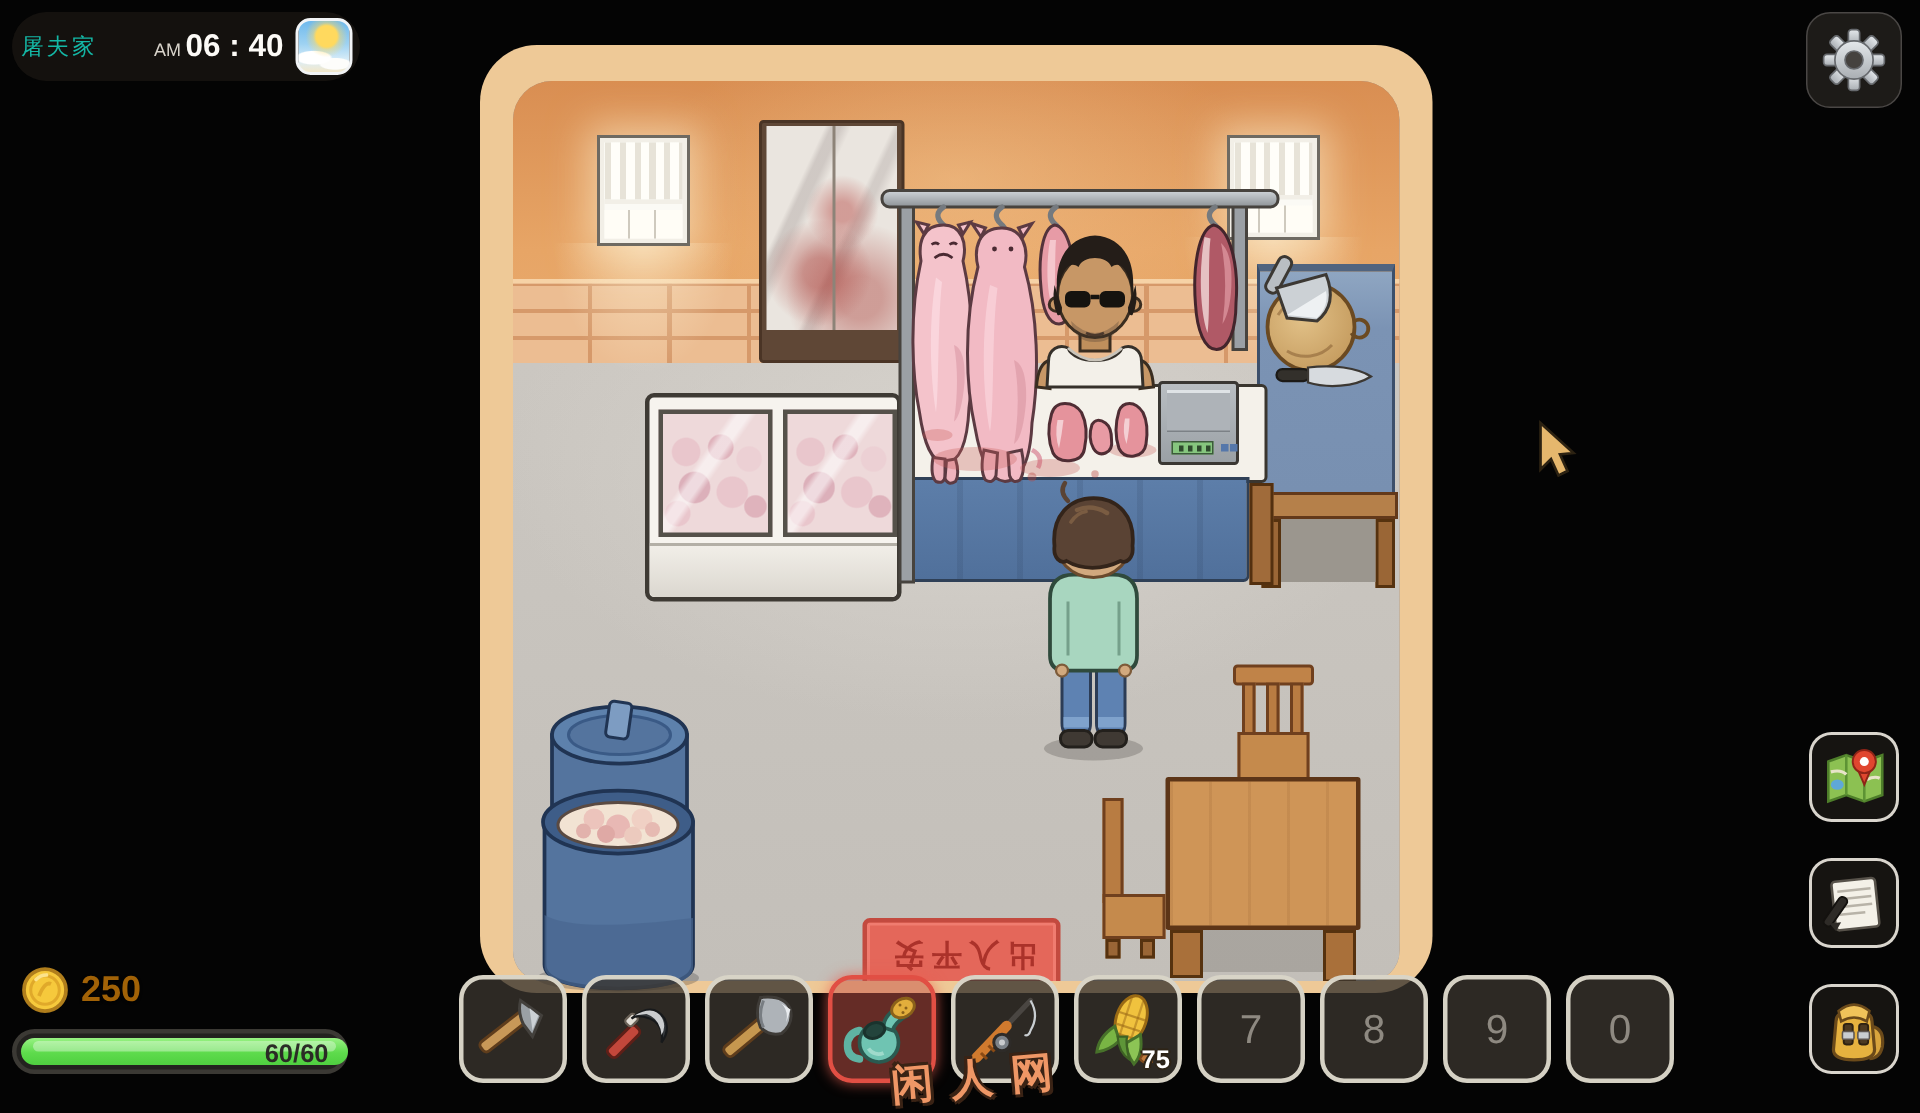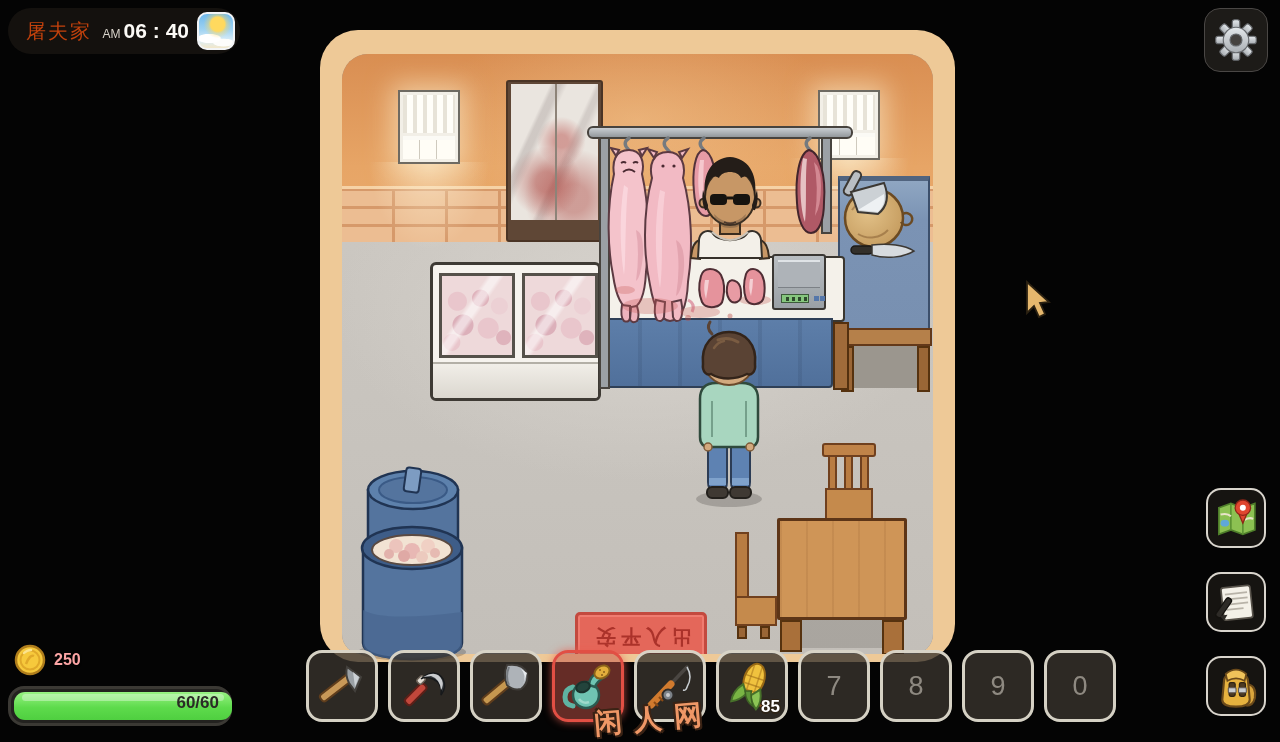--- a/index.html
+++ b/index.html
@@ -116,40 +116,40 @@
           background:#e4675a; border:3px solid #c34a3f; border-radius:5px;
           box-shadow: inset 0 0 0 2px rgba(255,150,140,.45);
           display:flex; align-items:center; justify-content:center; }
   .doormat span { transform:rotate(180deg); font-size:20px; font-weight:bold; color:#ab322a; letter-spacing:5px; }
   
   .scene-art { position:absolute; left:0; top:0; z-index:5; pointer-events:none; }
   .cursor-layer { position:absolute; left:0; top:0; z-index:20; pointer-events:none; }
   
   .hud-topbar { position:absolute; left:8px; top:8px; width:232px; height:46px; border-radius:23px;
           background:rgba(24,20,17,.84); display:flex; align-items:center; z-index:10; }
-  .loc-label { margin-left:18px; font-size:20px; color:#c2410c; letter-spacing:2px; }
+  .loc-label { margin-left:6px; font-size:15px; color:#14b8a6; letter-spacing:2px; }
   .time-wrap { margin-left:auto; display:flex; align-items:baseline; }
   .meridiem { font-size:12px; color:#d8d3ca; margin-right:3px; }
   .time-value { font-size:21px; font-weight:bold; color:#fcfaf6; }
   .weather { width:38px; height:38px; border-radius:10px; border:2px solid #f2f4f6; margin:0 5px 0 8px;
           background:
             radial-gradient(circle at 55% 30%, #ffd95e 0 7px, rgba(255,217,94,.45) 9px, transparent 14px),
             radial-gradient(ellipse 18px 7px at 30% 72%, #fff 60%, transparent 70%),
             radial-gradient(ellipse 16px 6px at 72% 84%, #fdfdfb 60%, transparent 70%),
             linear-gradient(180deg,#6fb9ec 0%,#9ed2f2 45%,#dceef8 78%,#f2e7c9 100%); }
   .gear-btn { position:absolute; left:1204px; top:8px; width:64px; height:64px; border-radius:16px;
           background:rgba(32,29,26,.92); border:1px solid #4a4745; z-index:10;
           display:flex; align-items:center; justify-content:center; }
   .side-btn { position:absolute; left:1206px; width:60px; height:60px; border-radius:15px;
           background:rgba(26,23,20,.85); border:2px solid rgba(238,234,226,.9); z-index:10;
           display:flex; align-items:center; justify-content:center; }
   .btn-map { top:488px; } .btn-note { top:572px; } .btn-pack { top:656px; }
   .coins { position:absolute; left:14px; top:644px; display:flex; align-items:center; z-index:10; }
-  .coins .val { margin-left:8px; font-size:16px; font-weight:bold; color:#fca5a5; text-shadow:0 1px 2px #000; }
-  .stamina { position:absolute; left:8px; top:686px; width:224px; height:40px; border-radius:16px;
+  .coins .val { margin-left:8px; font-size:24px; font-weight:bold; color:#a16207; text-shadow:0 1px 2px #000; }
+  .stamina { position:absolute; left:8px; top:686px; width:224px; height:30px; border-radius:16px;
           background:#23221f; border:3px solid #3b3934; z-index:10; }
   .stamina-fill { position:absolute; left:3px; top:3px; bottom:3px; width:218px; border-radius:11px;
           background:linear-gradient(180deg,#98f283 0%,#5edb4c 55%,#4fcf40 100%); }
   .stamina-fill::after { content:""; position:absolute; left:8px; right:8px; top:2px; height:7px;
           border-radius:6px; background:rgba(255,255,255,.35); }
   .stamina-text { position:absolute; right:10px; top:4px; font-weight:bold; font-size:17px; color:#2b2b26; }
   
   .hotbar { position:absolute; left:306px; top:650px; display:flex; gap:10px; z-index:12; }
   .slot { width:72px; height:72px; border-radius:16px; border:3px solid rgba(228,223,211,.92);
           background:rgba(58,52,46,.78); position:relative;
@@ -533,21 +533,21 @@
         <g transform="rotate(18 29 29)">
           <ellipse cx="29" cy="22" rx="10" ry="16" fill="#f0c23e" stroke="#9a6a14" stroke-width="2"></ellipse>
           <path d="M20,20 h18 M21,28 h16 M24,34 h11" stroke="rgba(150,100,20,0.55)" stroke-width="1.5" fill="none"></path>
           <path d="M25,8 v28 M33,8 v28" stroke="rgba(150,100,20,0.45)" stroke-width="1.5" fill="none"></path>
           <path d="M20,30 Q12,40 14,50 Q22,46 26,38 Z" fill="#79b544" stroke="#47712a" stroke-width="2"></path>
           <path d="M38,30 Q44,42 40,50 Q32,44 31,38 Z" fill="#8cc455" stroke="#47712a" stroke-width="2"></path>
           <path d="M24,36 Q28,46 36,48 Q30,38 30,34 Z" fill="#5e9638" stroke="#3e6224" stroke-width="1.5"></path>
         </g>
         <path d="M40,44 q6,2 5,7 q-5,2 -8,-2 Z" fill="#c07a3e" stroke="#7c4a1e" stroke-width="1.5"></path>
       </svg>
-      <span class="count">85</span>
+      <span class="count">75</span>
     </div>
     <div class="slot">
       <span class="num">7</span>
     </div>
     <div class="slot">
       <span class="num">8</span>
     </div>
     <div class="slot">
       <span class="num">9</span>
     </div>

